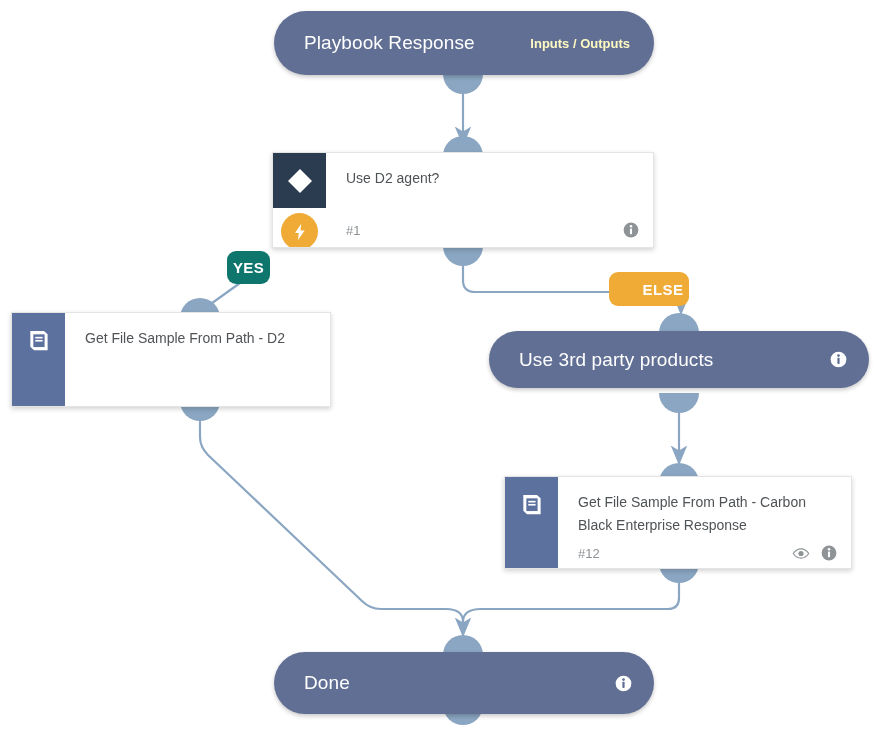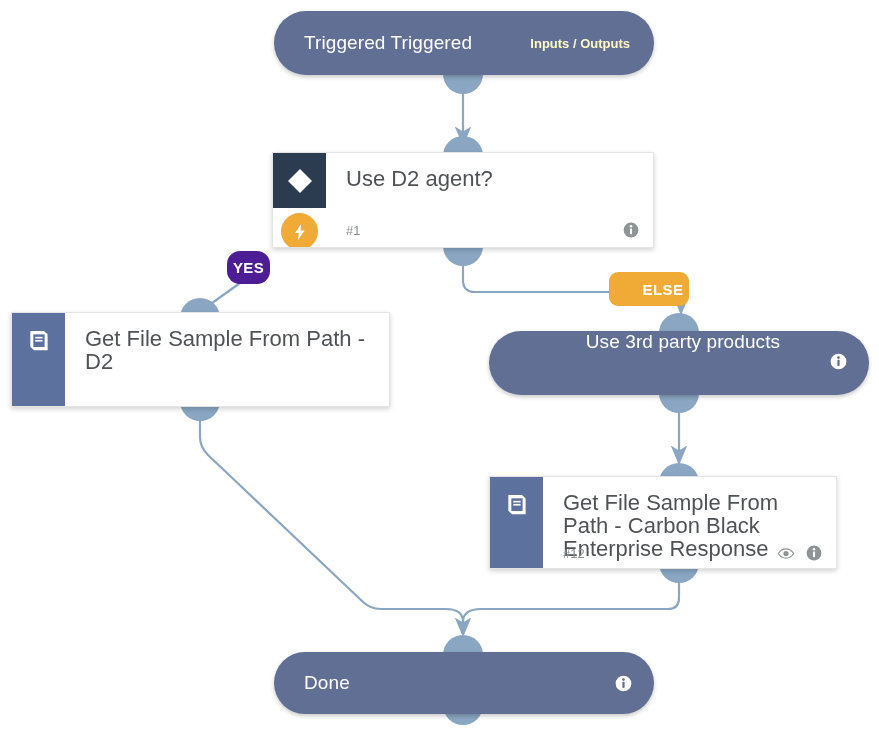--- a/index.html
+++ b/index.html
@@ -98,21 +98,21 @@
     left: 53px; top: 0;
     right: 0;
     height: 100%;
   }
   .card-title {
     position: absolute;
     left: 20px;
     top: 14px;
     right: 16px;
     color: #4f5356;
-    font-size: 22px;
+    font-size: 14px;
     line-height: 23px;
   }
   .card-footer {
     position: absolute;
     left: 20px;
     right: 14px;
     bottom: 9px;
     display: flex;
     align-items: center;
   }
@@ -133,21 +133,21 @@
     display: flex;
     align-items: center;
     justify-content: center;
     border-radius: 9px;
     color: #ffffff;
     font-size: 15px;
     font-weight: bold;
     letter-spacing: 0.4px;
     z-index: 6;
   }
-  .badge.yes  { background: #4c1d95; border-radius: 13px; }
+  .badge.yes  { background: #0f766e; }
   .badge.else { background: #efab35; padding-left: 28px; }
 
   
   .glyph { display: block; }
   .bolt-circle {
     position: absolute;
     left: 8px;
     top: 60px;
     width: 37px;
     height: 37px;
@@ -205,21 +205,21 @@
   <div class="port top" style="left:180px; top:298px;"></div>
   <div class="port bottom" style="left:180px; top:401px;"></div>
   <div class="port top" style="left:659px; top:313px;"></div>
   <div class="port bottom" style="left:659px; top:393px;"></div>
   <div class="port top" style="left:659px; top:463px;"></div>
   <div class="port bottom" style="left:659px; top:563px;"></div>
   <div class="port top" style="left:443px; top:635px;"></div>
   <div class="port bottom" style="left:443px; top:705px;"></div>
 
   <div class="pill" style="left:274px; top:11px; width:380px; height:64px;">
-    <span class="pill-title">Triggered Triggered</span>
+    <span class="pill-title">Playbook Response</span>
     <span class="pill-right">
       <span class="pill-sub">Inputs / Outputs</span>
     </span>
   </div>
 
   <div class="card" style="left:272px; top:152px; width:382px; height:96px;">
     <div class="card-strip decision">
       <div class="deci-square"></div>
       <div class="diamond-wrap">
         <svg class="glyph" width="30" height="30" viewBox="0 0 30 30" aria-hidden="true">
@@ -250,50 +250,50 @@
   </div>
 
   <div class="badge yes" style="left:227px; top:251px; width:43px; height:33px;">
     <span>YES</span>
   </div>
 
   <div class="badge else" style="left:609px; top:272px; width:52px; height:34px;">
     <span>ELSE</span>
   </div>
 
-  <div class="card" style="left:11px; top:312px; width:379px; height:95px;">
+  <div class="card" style="left:11px; top:312px; width:320px; height:95px;">
     <div class="card-strip action">
       <div class="book-wrap">
         <svg class="glyph" width="27" height="27" viewBox="0 0 28 28" aria-hidden="true">
           <path d="M4.5,4.2 L18.6,4.2 L22.4,7.6 L22.4,24 L8.3,24 L4.5,20.6 Z" fill="#ffffff"></path>
           <path d="M7.6,7.6 L19.3,7.6 L19.3,20.8 L7.6,20.8 Z" fill="#5d719f"></path>
           <rect x="9.6" y="10.2" width="7.6" height="1.7" fill="#ffffff"></rect>
           <rect x="9.6" y="13.4" width="7.6" height="1.7" fill="#ffffff"></rect>
         </svg>
       </div>
     </div>
     <div class="card-body">
       <div class="card-title">Get File Sample From Path - D2</div>
     </div>
   </div>
 
-  <div class="pill" style="left:489px; top:331px; width:380px; height:64px; padding-right:22px;flex-direction:column;">
+  <div class="pill" style="left:489px; top:331px; width:380px; height:57px; padding-right:22px;">
     <span class="pill-title">Use 3rd party products</span>
     <span class="pill-right">
       <span>
         <svg class="glyph" width="17" height="17" viewBox="0 0 16 16" aria-hidden="true">
           <circle cx="8" cy="8" r="7.4" fill="#ffffff"></circle>
           <circle cx="8" cy="4.3" r="1.25" fill="#606f93"></circle>
           <rect x="6.95" y="6.4" width="2.1" height="5.8" rx="0.7" fill="#606f93"></rect>
         </svg>
       </span>
     </span>
   </div>
 
-  <div class="card" style="left:489px; top:476px; width:348px; height:93px;">
+  <div class="card" style="left:504px; top:476px; width:348px; height:93px;">
     <div class="card-strip action">
       <div class="book-wrap">
         <svg class="glyph" width="27" height="27" viewBox="0 0 28 28" aria-hidden="true">
           <path d="M4.5,4.2 L18.6,4.2 L22.4,7.6 L22.4,24 L8.3,24 L4.5,20.6 Z" fill="#ffffff"></path>
           <path d="M7.6,7.6 L19.3,7.6 L19.3,20.8 L7.6,20.8 Z" fill="#5d719f"></path>
           <rect x="9.6" y="10.2" width="7.6" height="1.7" fill="#ffffff"></rect>
           <rect x="9.6" y="13.4" width="7.6" height="1.7" fill="#ffffff"></rect>
         </svg>
       </div>
     </div>

